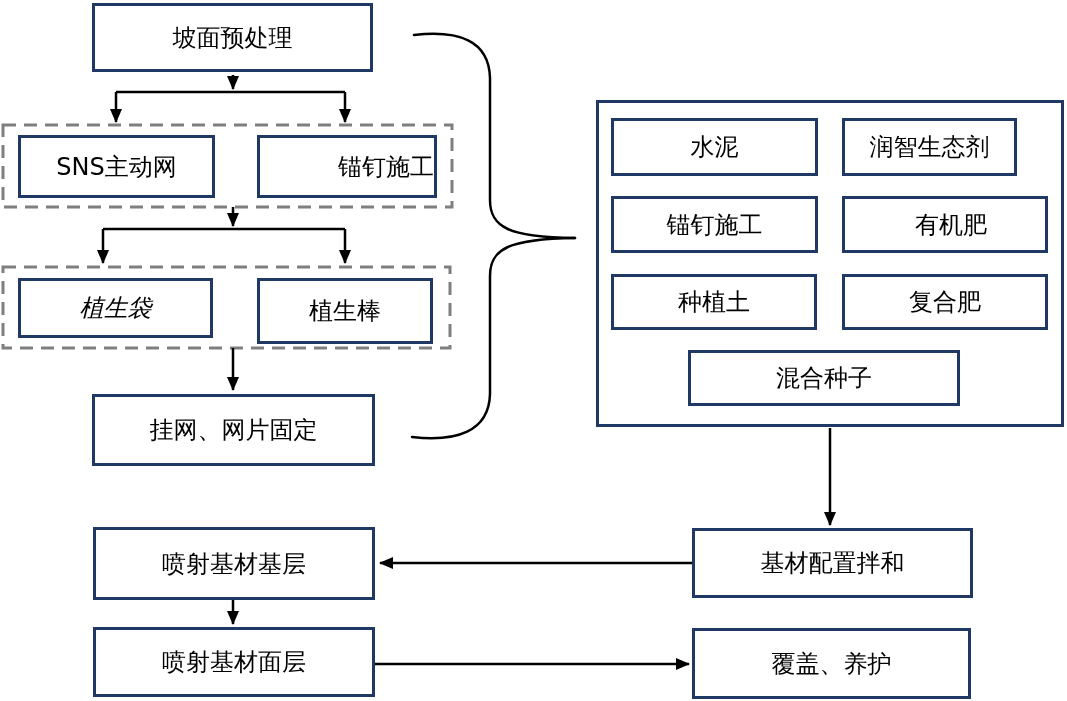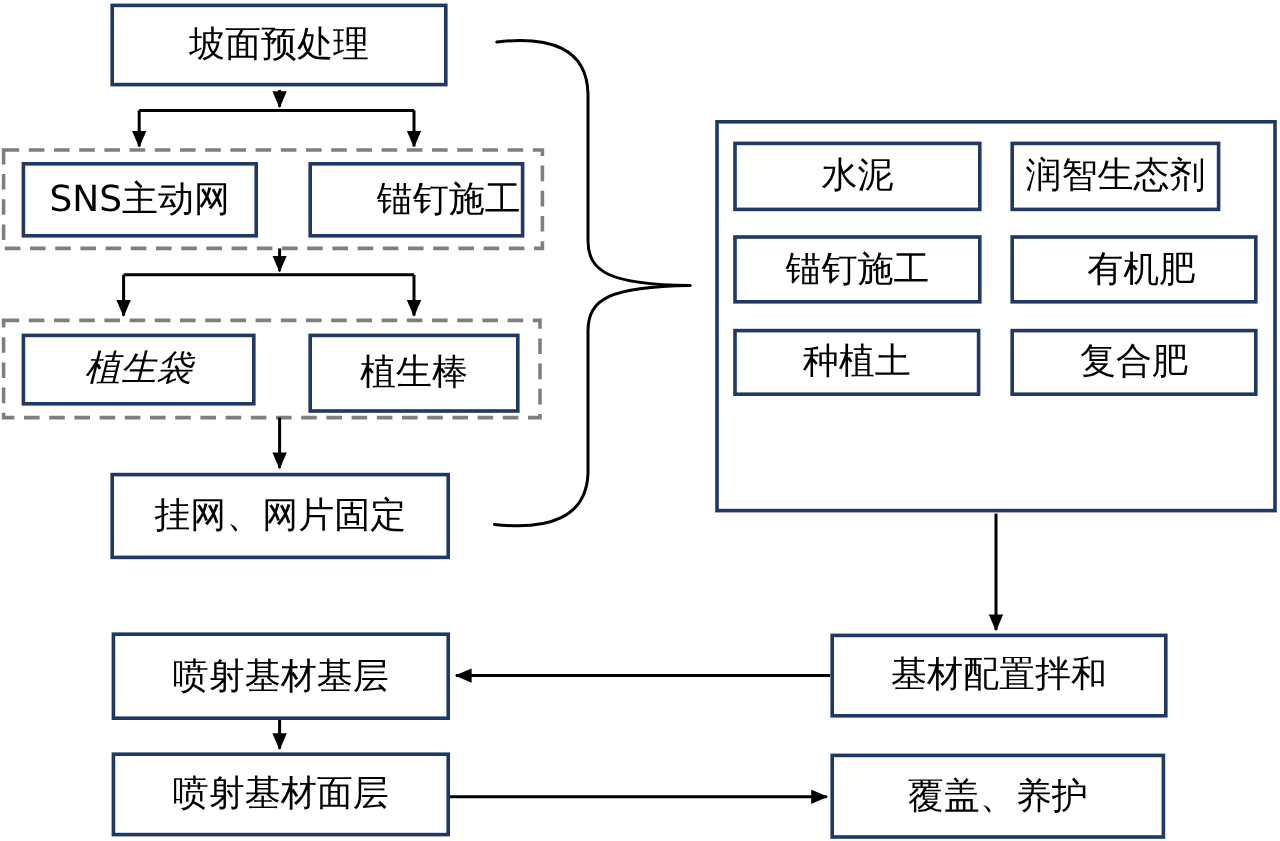--- a/index.html
+++ b/index.html
@@ -24,21 +24,21 @@
     height: 701px;
   }
   .box {
     position: absolute;
     box-sizing: border-box;
     border: 3px solid #1F3864;
     background: #ffffff;
     display: flex;
     align-items: center;
     justify-content: center;
-    font-size: 30px;
+    font-size: 24px;
     line-height: 1;
     white-space: nowrap;
   }
   .box.group-outer {
     border-width: 3px;
     background: transparent;
   }
   
   .b-slope     { left: 92px;  top: 3px;   width: 281px; height: 69px; }
   .b-sns       { left: 18px;  top: 135px; width: 197px; height: 63px; }
@@ -149,20 +149,23 @@
   </div>
   <div class="box b-orgfert">
     <span>有机肥</span>
   </div>
   <div class="box b-soil">
     <span>种植土</span>
   </div>
   <div class="box b-compound">
     <span>复合肥</span>
   </div>
+  <div class="box b-seeds">
+    <span>混合种子</span>
+  </div>
 
   <div class="box b-mixing">
     <span>基材配置拌和</span>
   </div>
   <div class="box b-baselayer">
     <span>喷射基材基层</span>
   </div>
   <div class="box b-surflayer">
     <span>喷射基材面层</span>
   </div>

